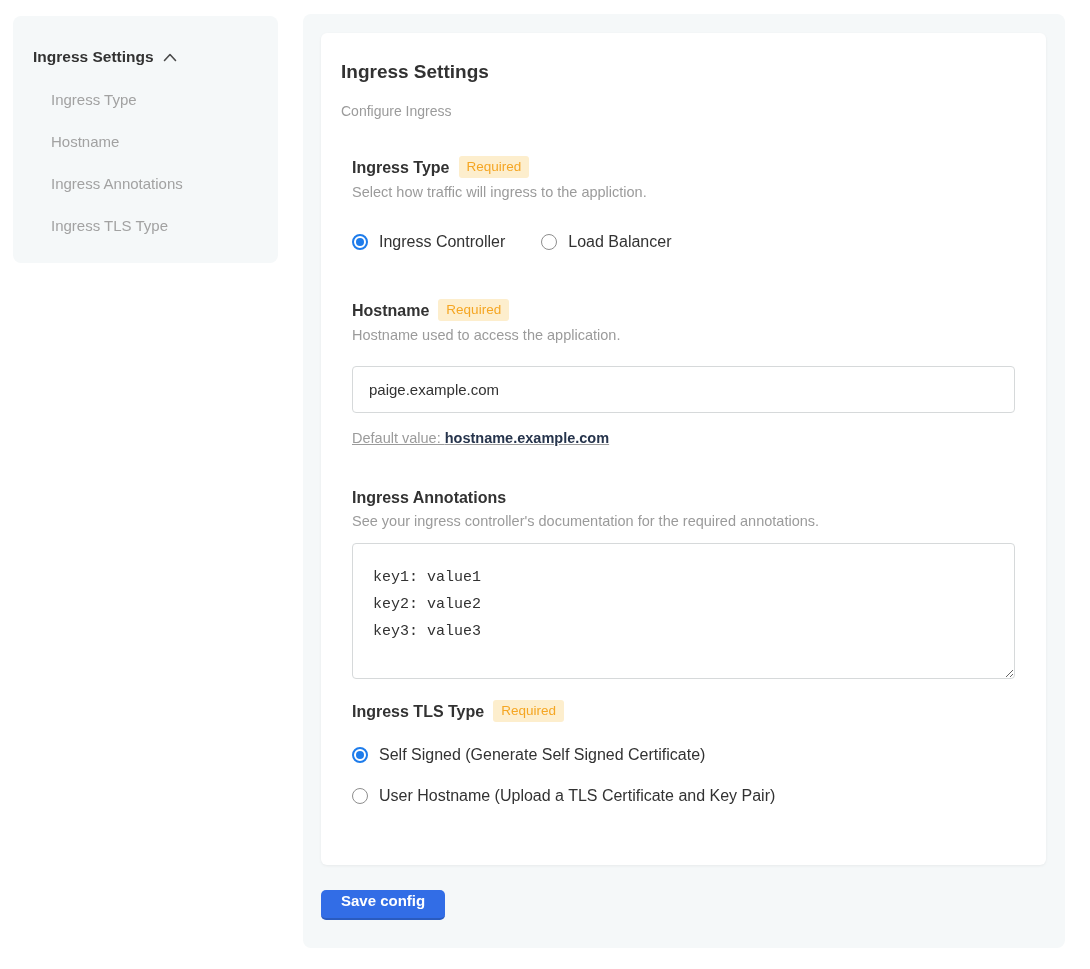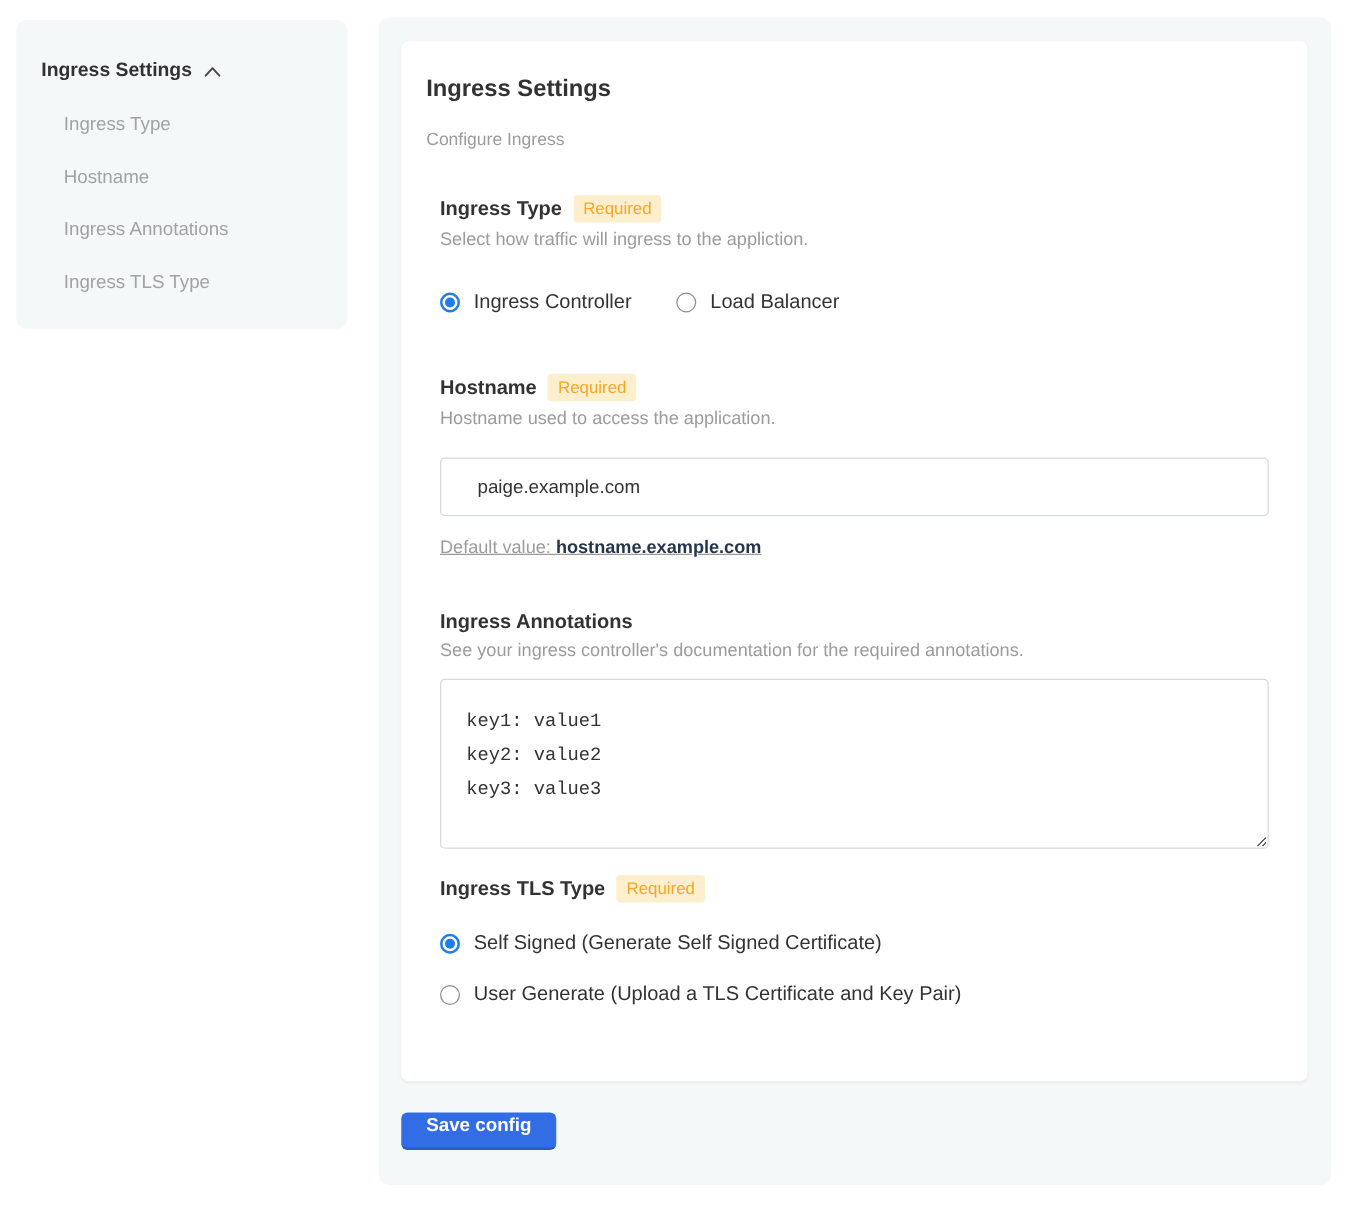--- a/index.html
+++ b/index.html
@@ -103,21 +103,21 @@
   }
   .radio-stack { margin-top: 24px; }
   .radio-stack .radio-option + .radio-option { margin-top: 23px; }
 
   
   .text-input {
     margin-top: 22px;
     width: 663px; height: 47px;
     border: 1px solid var(--border_gray);
     border-radius: 4px;
-    padding: 0 29px;
+    padding: 0 16px;
     font-size: 15px;
     font-family: "Liberation Sans", sans-serif;
     color: var(--heading_text);
     background: #fff;
     outline: none;
     display: block;
   }
   .default-row { margin-top: 17px; font-size: 14.5px; color: var(--muted_text); text-decoration: underline; }
   .default-row .default-value { color: var(--default_value_text); font-weight: bold; }
 
@@ -221,21 +221,21 @@
           <span class="section-label">Ingress TLS Type</span>
           <span class="required-badge">Required</span>
         </div>
         <div class="radio-stack">
           <label class="radio-option">
             <span class="radio selected"></span>
             <span class="radio-option-label">Self Signed (Generate Self Signed Certificate)</span>
           </label>
           <label class="radio-option">
             <span class="radio"></span>
-            <span class="radio-option-label">User Generate (Upload a TLS Certificate and Key Pair)</span>
+            <span class="radio-option-label">User Hostname (Upload a TLS Certificate and Key Pair)</span>
           </label>
         </div>
       </div>
 
     </div>
 
     <button class="save-button">Save config</button>
   </section>
 
 </div>

